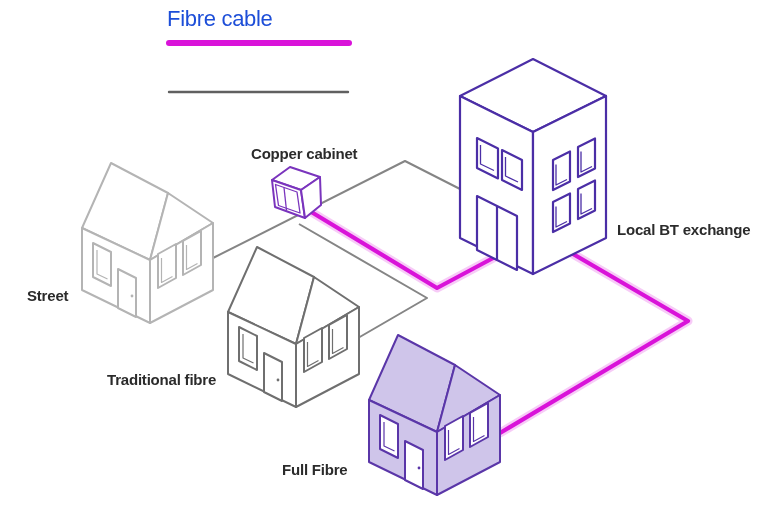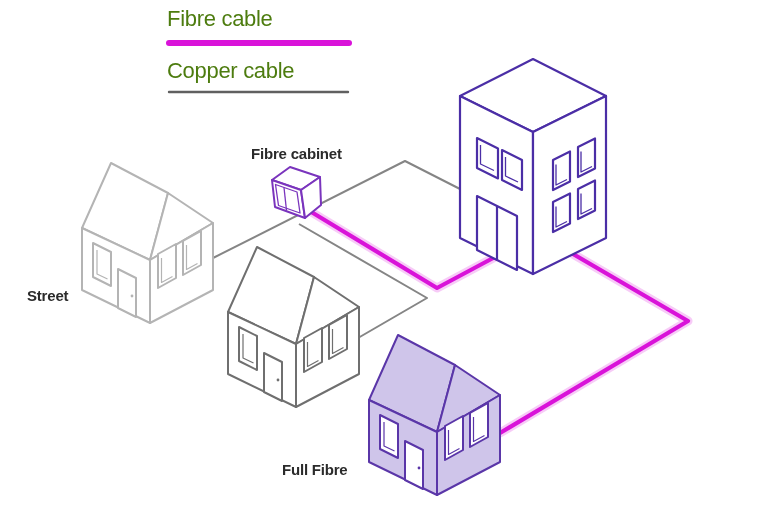--- a/index.html
+++ b/index.html
@@ -6,21 +6,21 @@
   #stage{
     position:relative;width:768px;height:512px;background:#fff;overflow:hidden;
     font-family:"Liberation Sans",sans-serif;
   }
   #diagram-svg{position:absolute;left:0;top:0;}
   .lbl{
     position:absolute;color:#2b2b2b;font-weight:bold;font-size:15px;
     white-space:nowrap;letter-spacing:-0.2px;
   }
   .legend-lbl{
-    position:absolute;color:#4d7c0f;font-weight:normal;font-size:22px;
+    position:absolute;color:#1d4ed8;font-weight:normal;font-size:22px;
     white-space:nowrap;letter-spacing:-0.3px;
   }
   
   .house-copper      {--hs:#b4b4b4; --hf:#ffffff;}
   .house-traditional {--hs:#6f6f6f; --hf:#ffffff;}
   .house-full        {--hs:#5a36a8; --hf:#cfc5ea;}
   .copper-line{stroke:#858585;stroke-width:2;fill:none;stroke-linejoin:round;}
   .fibre-glow{stroke:rgba(224,46,224,0.25);stroke-width:9;fill:none;stroke-linejoin:round;stroke-linecap:round;}
   .fibre-line{stroke:#d913d9;stroke-width:4.2;fill:none;stroke-linejoin:round;stroke-linecap:round;}
 </style>
@@ -91,18 +91,19 @@
       <polygon points="0,13 29,23 33,51 3,40"></polygon>
       <polygon points="29,23 48,10 49,38 33,51"></polygon>
       <polygon fill="none" stroke-width="1.3" points="3.5,17.5 25,25 28,46 6.5,38.5"></polygon>
       <path fill="none" stroke-width="1.3" d="M12,20.5 L14.5,43.5"></path>
     </g>
 
     <use href="#house" class="house-full" transform="translate(367,335)"></use>
   </svg>
 
   <div class="legend-lbl" style="left:167px;top:6px">Fibre cable</div>
-  <div class="legend-lbl" style="left:167px;top:58px">Copper cable</div>
 
-  <div class="lbl" style="left:251px;top:145px">Fibre cabinet</div>
+  <div class="lbl" style="left:251px;top:145px">Copper cabinet</div>
+  <div class="lbl" style="left:617px;top:221px">Local BT exchange</div>
   <div class="lbl" style="left:27px;top:287px">Street</div>
+  <div class="lbl" style="left:107px;top:371px">Traditional fibre</div>
   <div class="lbl" style="left:282px;top:461px">Full Fibre</div>
 </div>
 
 </body></html>

